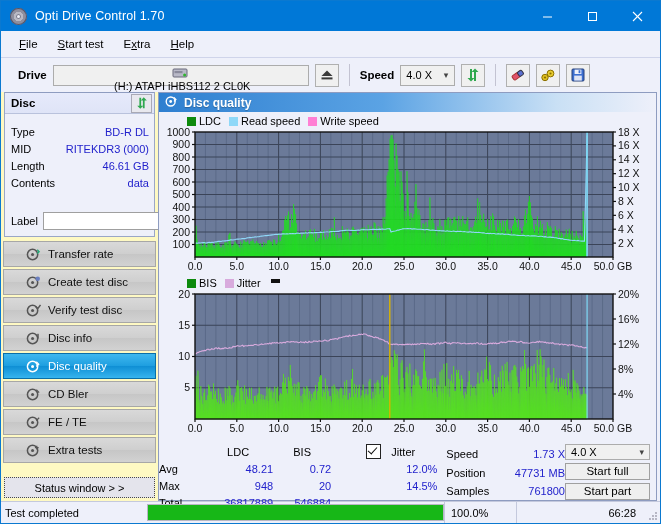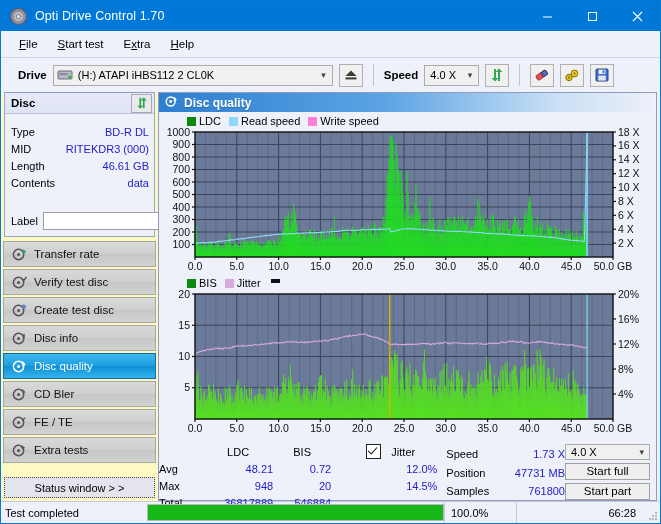--- a/index.html
+++ b/index.html
@@ -54,21 +54,21 @@
     height:34px;background:#eef0fa;display:flex;align-items:center;
     padding-left:17px;flex:0 0 auto;gap:6px;
   }
   .tb-label{font-weight:bold;font-size:11.5px;color:#000;}
   .combo{
     height:21px;background:#f0f0f0;border:1px solid #acacac;
     display:flex;align-items:center;font-size:11px;color:#000;
     padding-left:3px;box-sizing:border-box;
   }
   .combo .chev{margin-left:auto;margin-right:6px;color:#444;font-size:9px;}
-  .drive-combo{width:280px;}
+  .drive-combo{width:256px;flex-direction:column;}
   .speed-combo{width:55px;padding-left:5px;}
   .drive-ico{
     width:16px;height:14px;margin-right:5px;flex:0 0 auto;position:relative;
   }
   .btn-sq{
     width:24px;height:23px;background:#f0f0f0;border:1px solid #b0b0b0;
     display:flex;align-items:center;justify-content:center;box-sizing:border-box;
   }
   .sep{width:1px;height:22px;background:#c3c3d2;margin:0 4px;}
   
@@ -102,21 +102,21 @@
     box-sizing:border-box;
   }
   .label-btn{
     width:20px;height:19px;margin-left:3px;background:#e8e8ee;border:1px solid #a9a9b5;
     display:flex;align-items:center;justify-content:center;
   }
   .nav{margin-top:4px;padding:0 2px;}
   .nav-btn{
     height:26px;margin-bottom:2px;display:flex;align-items:center;
     background:linear-gradient(to bottom,#d9d9d9 0%,#cfcfcf 48%,#c6c6c6 50%,#d2d2d2 100%);
-    border:1px solid #a7a7a7;box-sizing:border-box;padding-left:8px;
+    border:1px solid #a7a7a7;box-sizing:border-box;padding-left:22px;
     font-size:11.5px;color:#111;
   }
   .nav-btn.active{
     background:linear-gradient(to bottom,#3fb8ef 0%,#1f9fe0 48%,#0e8ed4 50%,#36b4ee 100%);
     border:1px solid #0a6fa8;color:#fff;
   }
   .nav-ico{width:15px;height:15px;margin-right:7px;flex:0 0 auto;}
   .sidebar-bottom{margin-top:auto;padding:0 3px 2px 3px;}
   .status-win{
     height:19px;border:1px dotted #4a4a4a;background:#e4e4ec;
@@ -328,34 +328,34 @@
                 <path d="M12 3 l2 2 -2 2" stroke="#2a7" stroke-width="1.5" fill="none"></path>
               </svg>
           </span>
           <span>Transfer rate</span>
         </div>
         <div class="nav-btn">
           <span class="nav-ico">
             <svg width="15" height="15" viewBox="0 0 16 16">
                 <circle cx="7" cy="8" r="5.5" fill="none" stroke="#555" stroke-width="1.6"></circle>
                 <circle cx="7" cy="8" r="1.6" fill="#555"></circle>
-                <path d="M10.5 4 l2 2 3-4" stroke="#555" stroke-width="1.6" fill="none"></path>
-              </svg>
-          </span>
-          <span>Verify test disc</span>
+                <circle cx="12.5" cy="4" r="2.4" fill="#6a7fc0"></circle>
+              </svg>
+          </span>
+          <span>Create test disc</span>
         </div>
         <div class="nav-btn">
           <span class="nav-ico">
             <svg width="15" height="15" viewBox="0 0 16 16">
                 <circle cx="7" cy="8" r="5.5" fill="none" stroke="#555" stroke-width="1.6"></circle>
                 <circle cx="7" cy="8" r="1.6" fill="#555"></circle>
-                <circle cx="12.5" cy="4" r="2.4" fill="#6a7fc0"></circle>
-              </svg>
-          </span>
-          <span>Create test disc</span>
+                <path d="M10.5 4 l2 2 3-4" stroke="#555" stroke-width="1.6" fill="none"></path>
+              </svg>
+          </span>
+          <span>Verify test disc</span>
         </div>
         <div class="nav-btn">
           <span class="nav-ico">
             <svg width="15" height="15" viewBox="0 0 16 16">
                 <circle cx="7" cy="8" r="5.5" fill="none" stroke="#555" stroke-width="1.6"></circle>
                 <circle cx="7" cy="8" r="1.6" fill="#555"></circle>
                 <rect x="12" y="3" width="1.6" height="5" fill="#555"></rect>
               </svg>
           </span>
           <span>Disc info</span>

